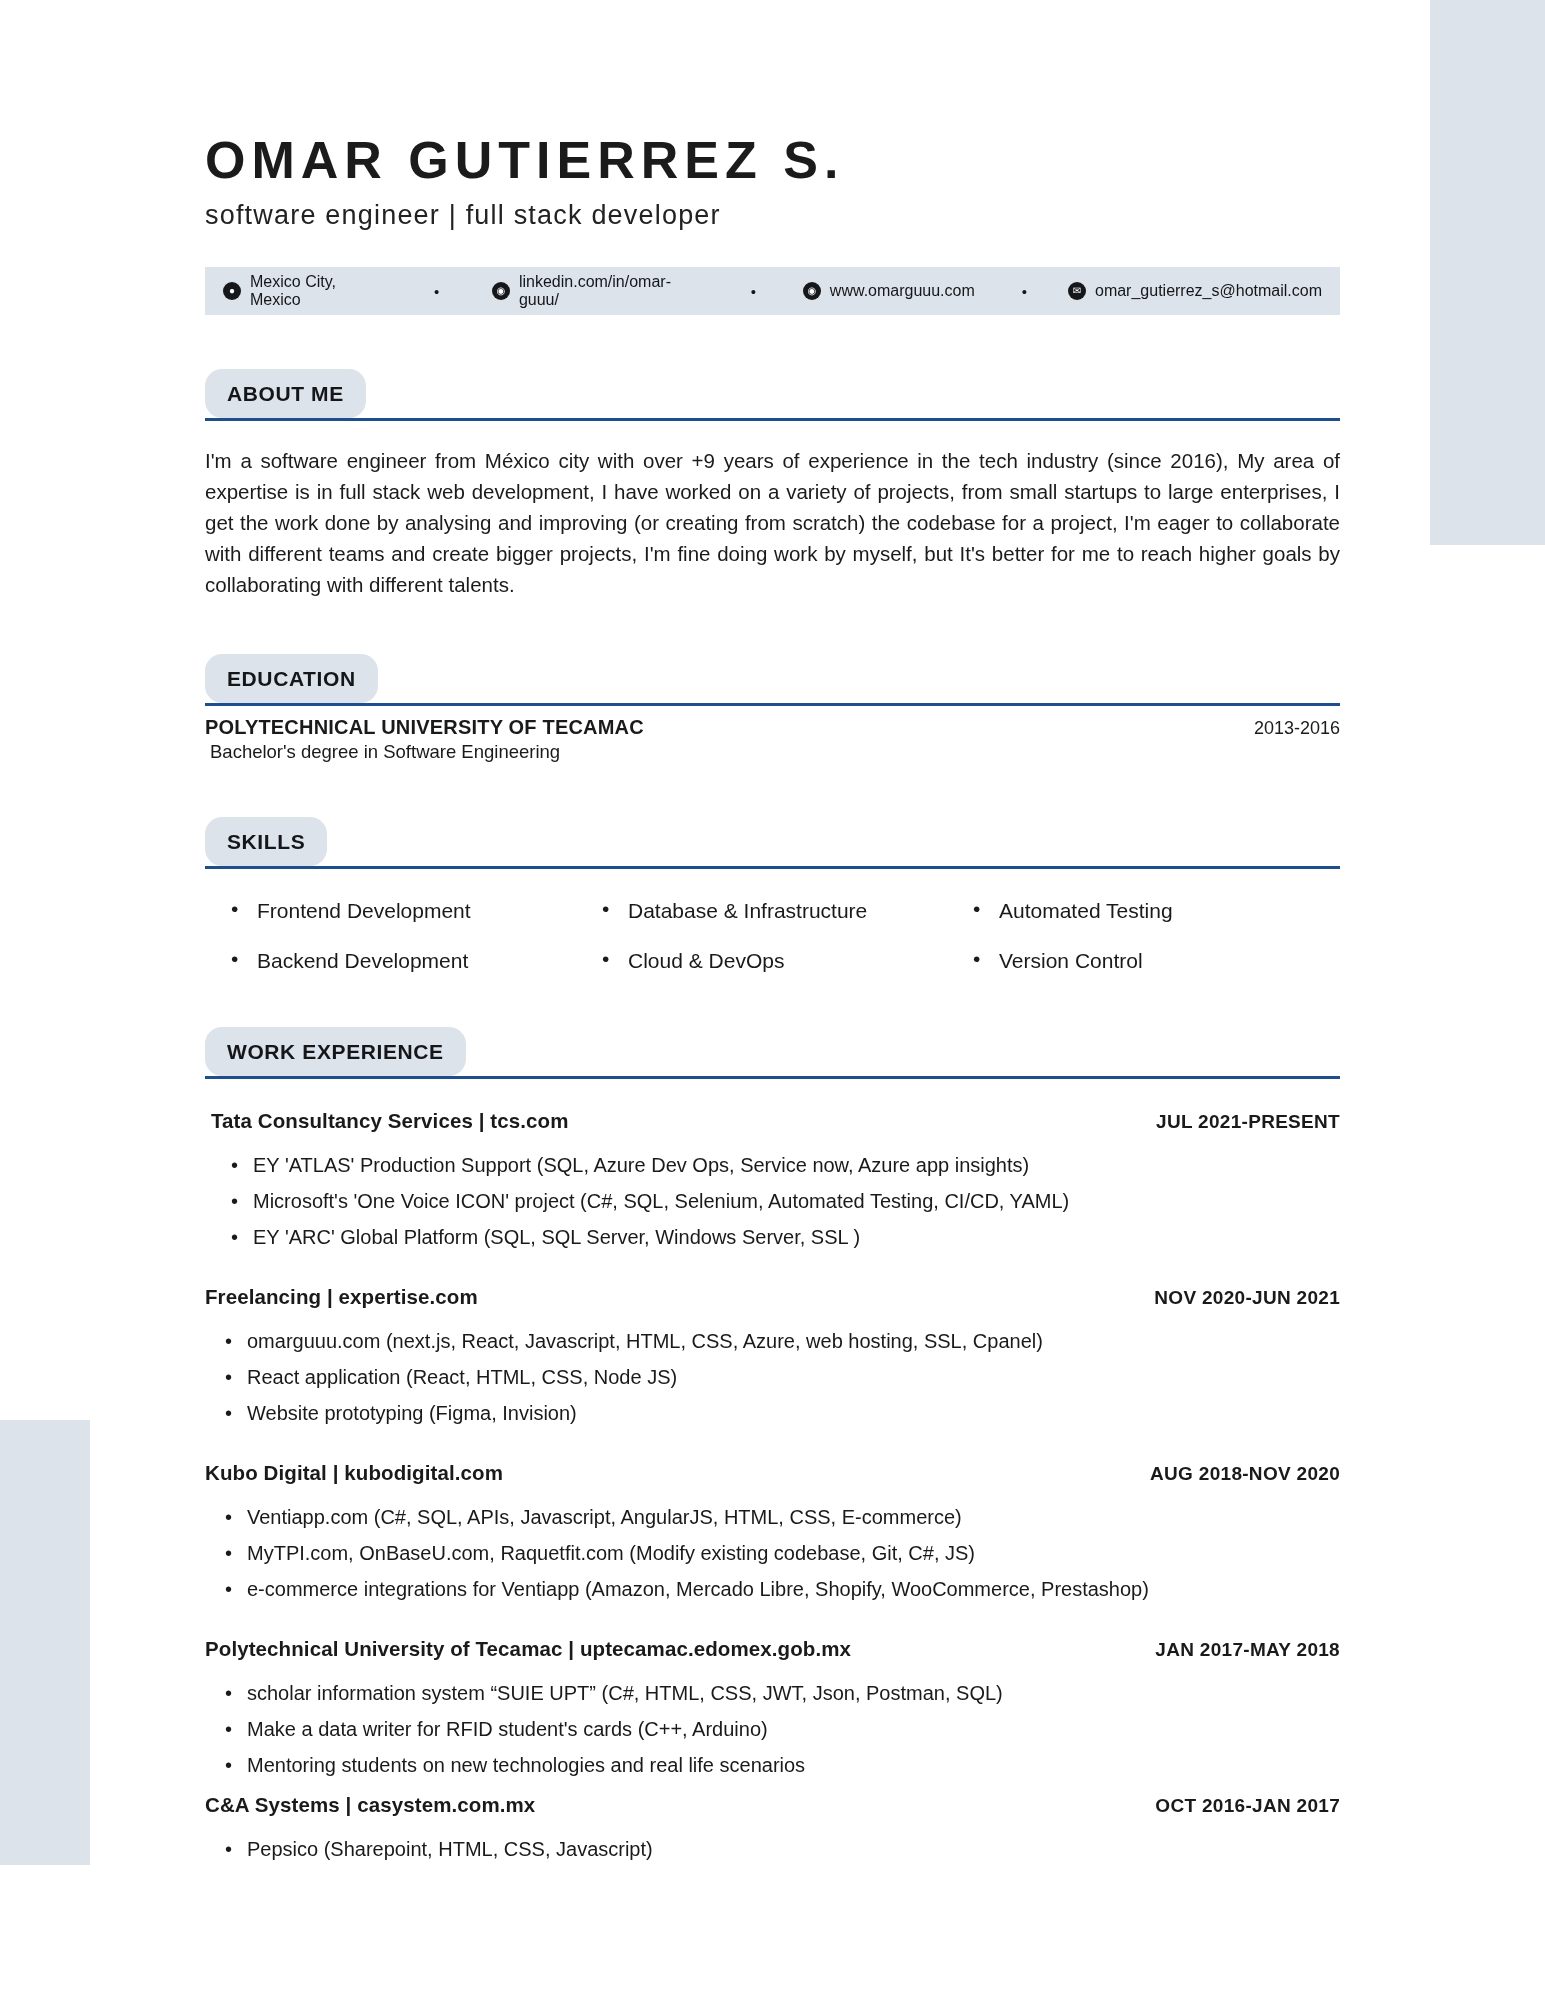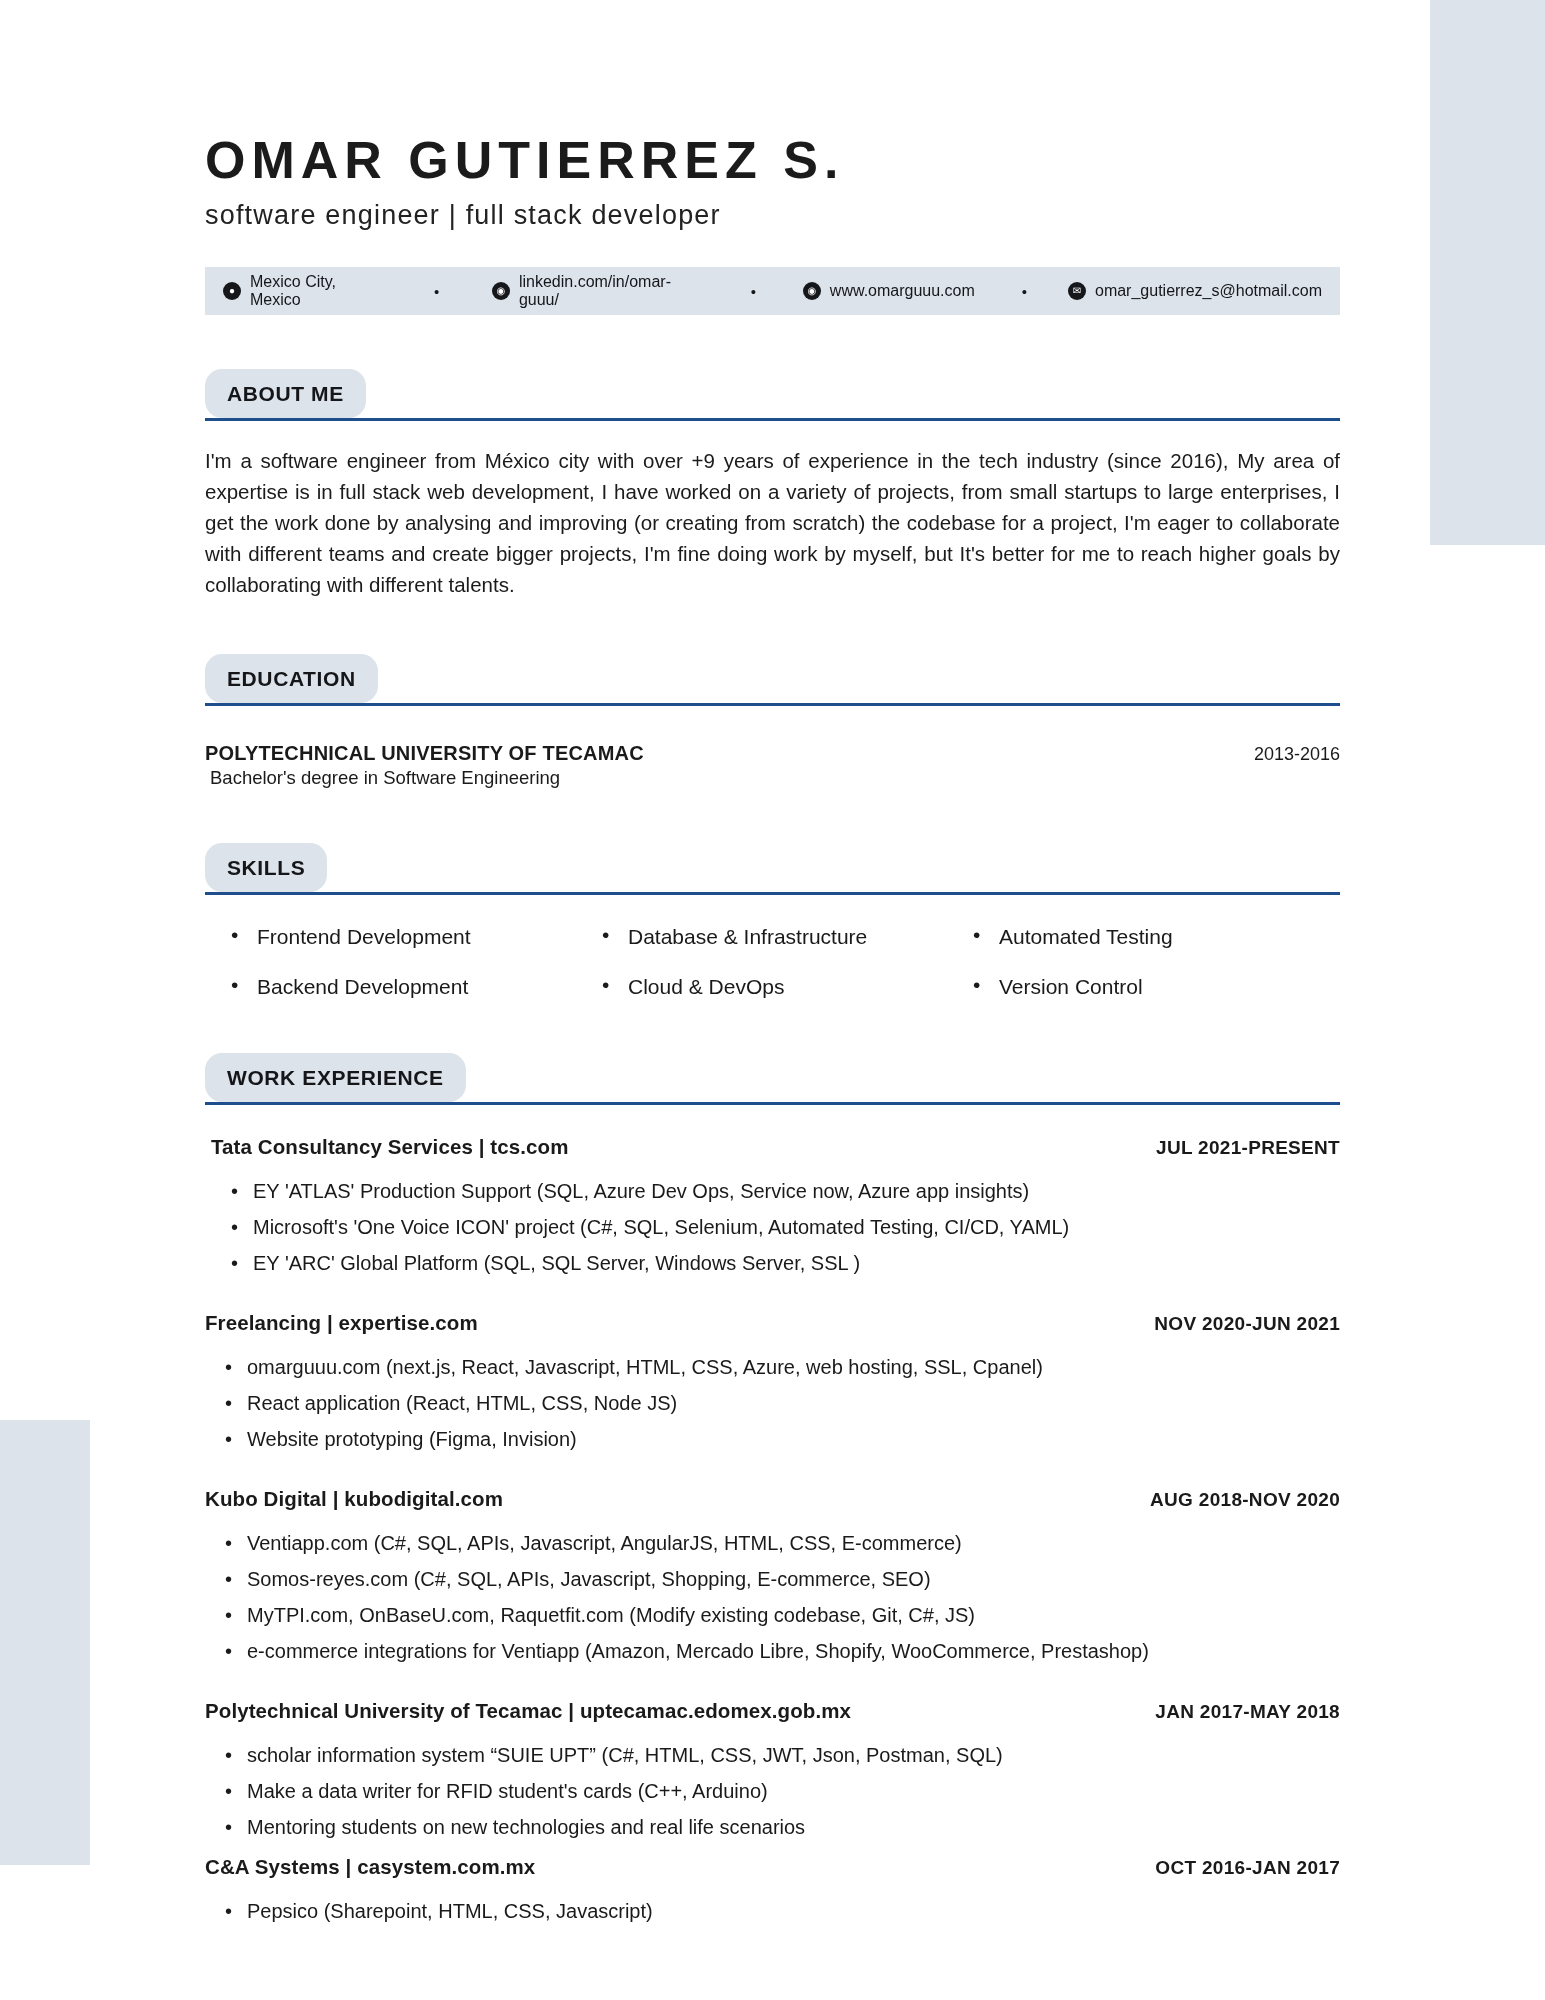--- a/index.html
+++ b/index.html
@@ -94,21 +94,21 @@
   
   .about {
     margin-top:24px;
     font-size:20.5px;
     line-height:31px;
     text-align:justify;
     color:#1b1b1b;
   }
   
   .edu-row {
-    margin-top:36px;
+    margin-top:10px;
     display:flex;
     justify-content:space-between;
     align-items:baseline;
   }
   .edu-school { font-size:20px; font-weight:bold; letter-spacing:0.2px; }
   .edu-date { font-size:18px; color:#1b1b1b; }
   .edu-degree { font-size:18.5px; margin-top:2px; padding-left:5px; }
   
   .skills-grid {
     margin-top:30px;
@@ -260,21 +260,20 @@
       </ul>
     </div>
 
     <div class="job indent-2">
       <div class="job-head">
         <span class="job-title">Kubo Digital | kubodigital.com</span>
         <span class="job-date">AUG 2018-NOV 2020</span>
       </div>
       <ul>
         <li>Ventiapp.com (C#, SQL, APIs, Javascript, AngularJS, HTML, CSS, E-commerce)</li>
-        <li>Somos-reyes.com (C#, SQL, APIs, Javascript, Shopping, E-commerce, SEO)</li>
         <li>MyTPI.com, OnBaseU.com, Raquetfit.com (Modify existing codebase, Git, C#, JS)</li>
         <li>e-commerce integrations for Ventiapp (Amazon, Mercado Libre, Shopify, WooCommerce, Prestashop)</li>
       </ul>
     </div>
 
     <div class="job indent-2">
       <div class="job-head">
         <span class="job-title">Polytechnical University of Tecamac | uptecamac.edomex.gob.mx</span>
         <span class="job-date">JAN 2017-MAY 2018</span>
       </div>

